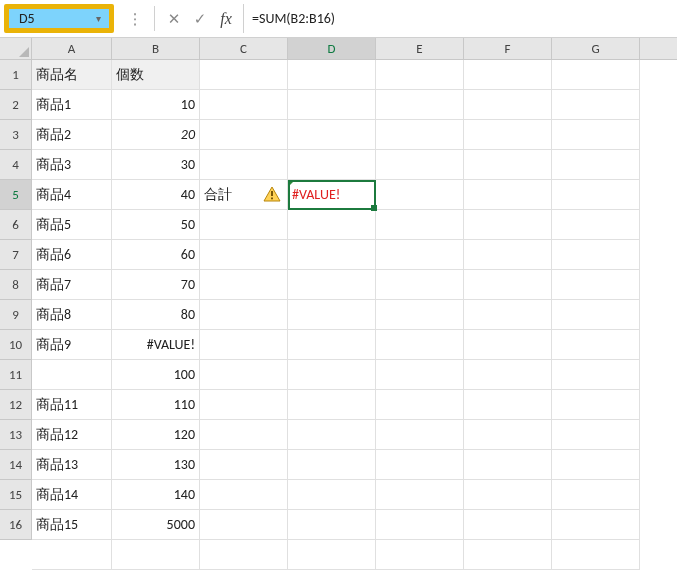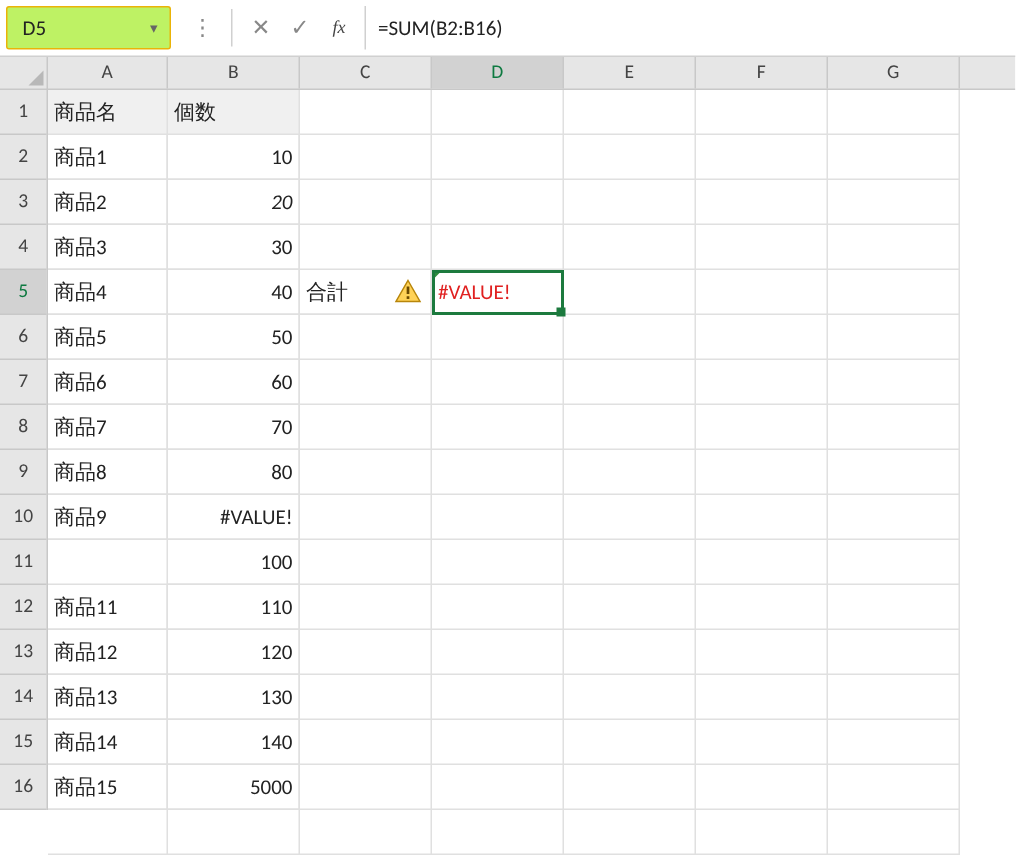--- a/index.html
+++ b/index.html
@@ -21,26 +21,26 @@
     height: 38px;
     border-bottom: 1px solid #d0d0d0;
     background: #fff;
     padding: 4px 4px 4px 4px;
     box-sizing: border-box;
   }
   .name-box {
     width: 110px;
     display: flex;
     align-items: center;
-    border: 1px solid #eab308;
+    border: 5px solid #eab308;
     border-radius: 2px;
     padding: 0 8px 0 10px;
     box-sizing: border-box;
     margin-right: 8px;
-    background: #bef264;
+    background: #7dd3fc;
   }
   .name-box span.txt {
     flex: 1;
     font-size: 14px;
   }
   .name-box .chev {
     font-size: 10px;
     color: #666;
   }
   .vsep {
@@ -54,21 +54,21 @@
     align-items: center;
     justify-content: center;
     color: #888;
     font-size: 15px;
     border-radius: 2px;
   }
   .btn.fx {
     font-style: italic;
     font-family: "Times New Roman", serif;
     color: #444;
-    font-size: 12px;
+    font-size: 16px;
     letter-spacing: 0;
   }
   .formula-input {
     flex: 1;
     display: flex;
     align-items: center;
     padding: 0 8px;
     border-left: 1px solid #d0d0d0;
     margin-left: 4px;
   }

